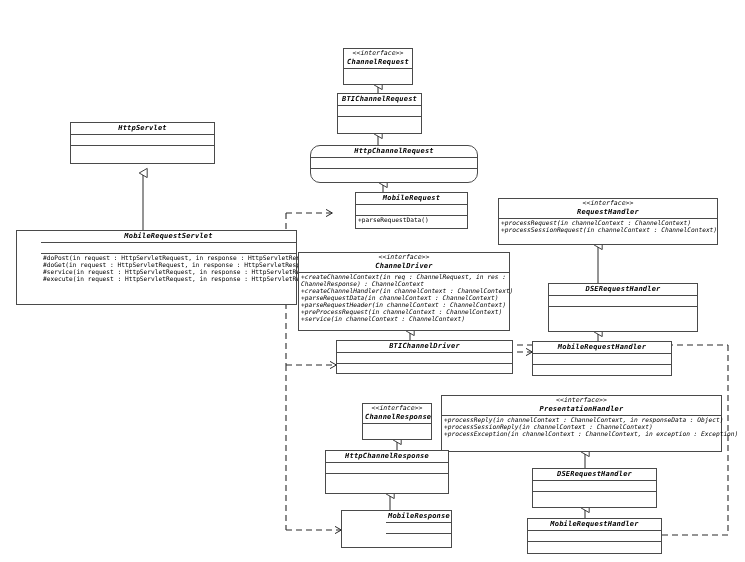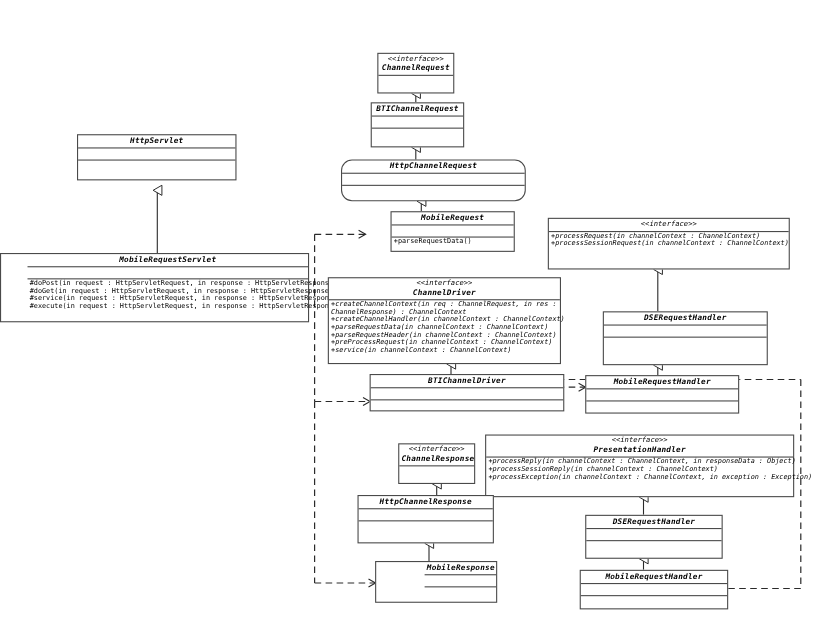--- a/index.html
+++ b/index.html
@@ -115,21 +115,21 @@
   </div>
 
   <div class="uml-class" style="left:70px;top:122px;width:145px;height:42px;">
     <div class="sec hdr">
       <span class="cname">HttpServlet</span>
     </div>
     <div class="sec attrs empty"></div>
     <div class="sec ops empty"></div>
   </div>
 
-  <div class="uml-class" style="left:0;top:230px;width:281px;height:63px;padding-left:24px;">
+  <div class="uml-class" style="left:16px;top:230px;width:281px;height:75px;padding-left:24px;">
     <div class="sec hdr">
       <span class="cname">MobileRequestServlet</span>
     </div>
     <div class="sec attrs empty"></div>
     <div class="sec ops">
       <div class="op plain">#doPost(in request : HttpServletRequest, in response : HttpServletResponse)</div>
       <div class="op plain">#doGet(in request : HttpServletRequest, in response : HttpServletResponse)</div>
       <div class="op plain">#service(in request : HttpServletRequest, in response : HttpServletResponse)</div>
       <div class="op plain">#execute(in request : HttpServletRequest, in response : HttpServletResponse)</div>
     </div>
@@ -155,20 +155,21 @@
     <div class="sec hdr">
       <span class="cname">BTIChannelDriver</span>
     </div>
     <div class="sec attrs empty"></div>
     <div class="sec ops empty"></div>
   </div>
 
   <div class="uml-class" style="left:498px;top:198px;width:220px;height:47px;">
     <div class="sec hdr">
       <span class="stereo">&lt;&lt;interface&gt;&gt;</span>
+      <span class="cname">RequestHandler</span>
     </div>
     <div class="sec ops">
       <div class="op">+processRequest(in channelContext : ChannelContext)</div>
       <div class="op">+processSessionRequest(in channelContext : ChannelContext)</div>
     </div>
   </div>
 
   <div class="uml-class" style="left:548px;top:283px;width:150px;height:49px;">
     <div class="sec hdr">
       <span class="cname">DSERequestHandler</span>

